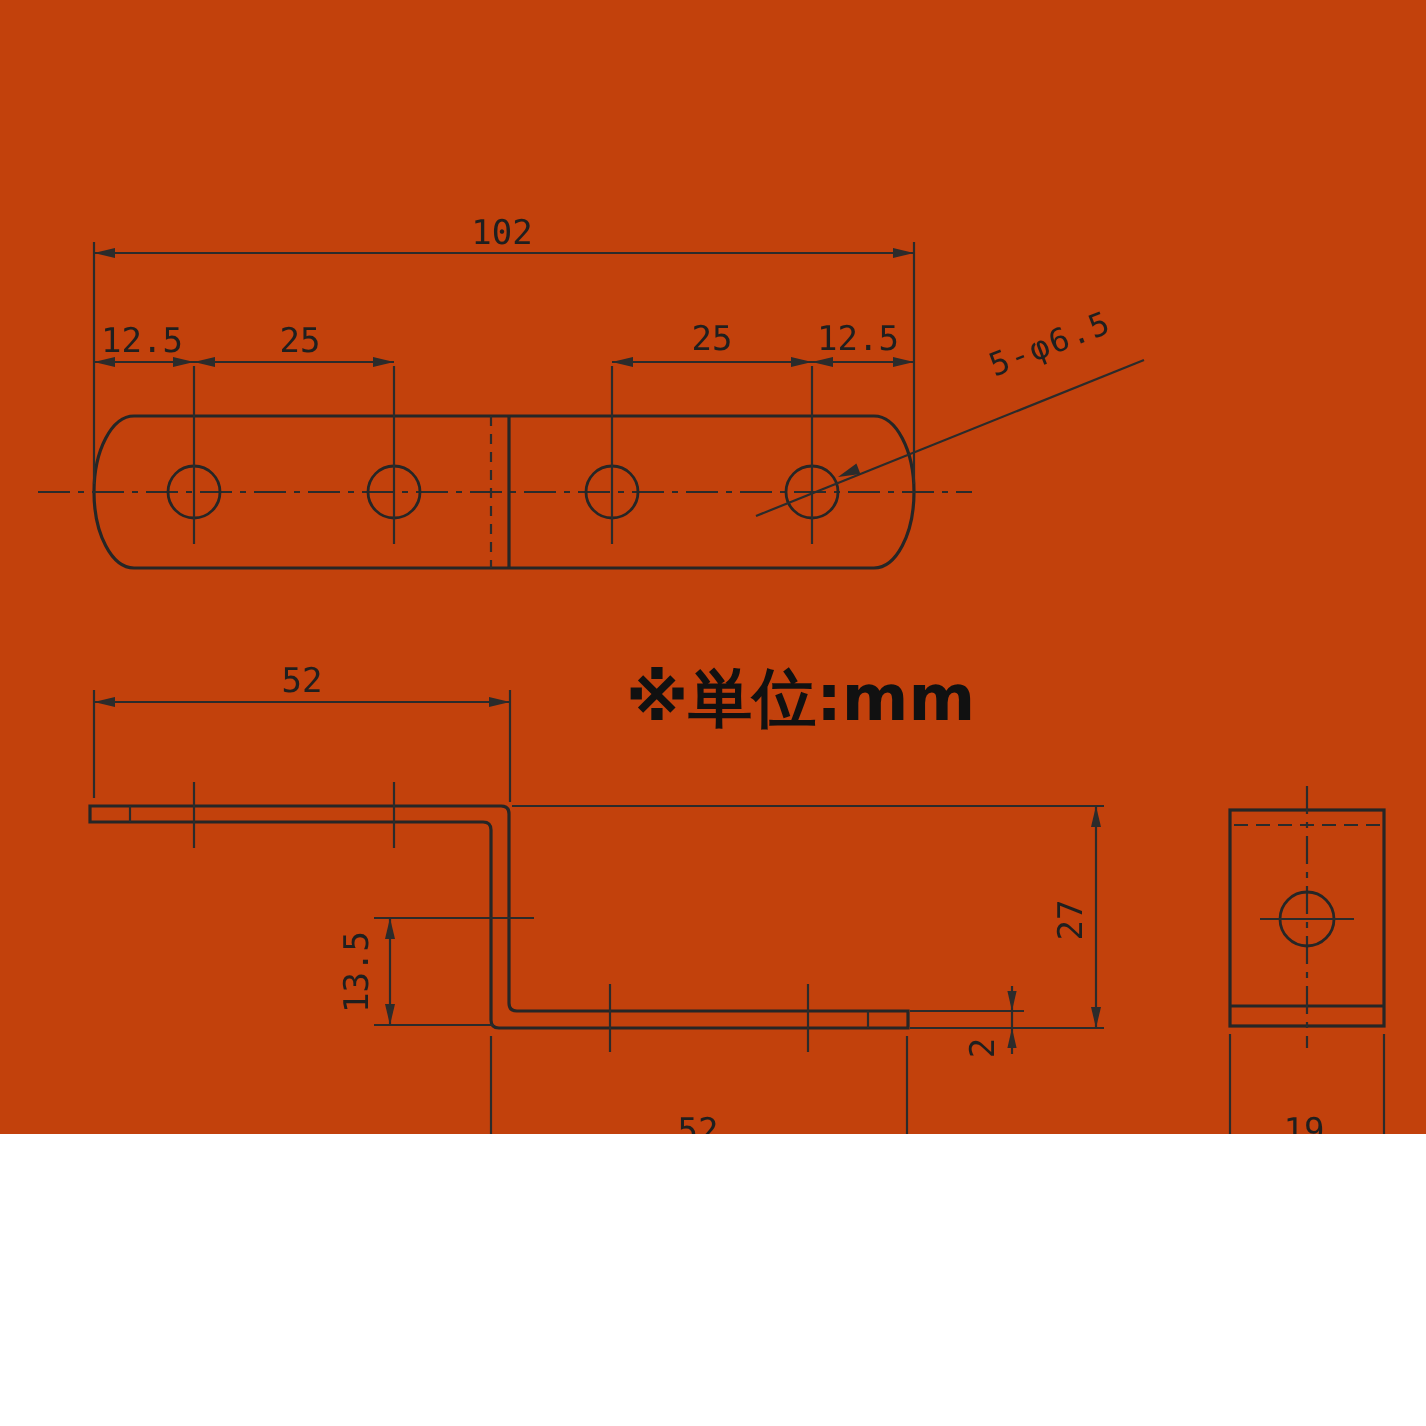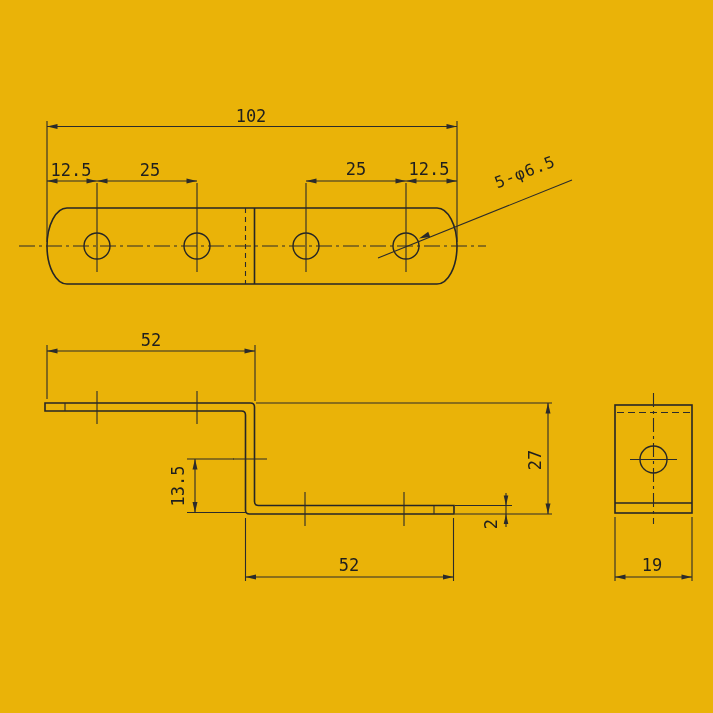--- a/index.html
+++ b/index.html
@@ -1,16 +1,16 @@
 <!DOCTYPE html>
 <html><head>
 <meta charset="utf-8">
 <style>
   html,body{margin:0;padding:0;background:#ffffff;}
-  .stage{position:relative;width:713px;height:713px;background:#eab308;overflow:hidden;
+  .stage{position:relative;width:713px;height:567px;background:#c2410c;overflow:hidden;
          font-family:"DejaVu Sans", sans-serif;}
   svg{position:absolute;left:0;top:0;}
   .dim-text{font-family:"DejaVu Sans Mono", monospace;font-size:17px;fill:#1f1f1f;}
   .dim-text-sm{font-family:"DejaVu Sans Mono", monospace;font-size:16px;fill:#1f1f1f;letter-spacing:1px;}
   .unit-note{position:absolute;left:313px;top:328px;font-size:32px;font-weight:bold;
              color:#111;font-family:"DejaVu Sans","Liberation Sans",sans-serif;letter-spacing:0px;}
   .thin{stroke:#2b2b2b;stroke-width:1.1;fill:none;}
   .thick{stroke:#262626;stroke-width:1.6;fill:none;}
   .mid{stroke:#262626;stroke-width:1.4;fill:none;}
 </style>
@@ -135,14 +135,15 @@
 
       <g>
         <line class="thin" x1="615" y1="517" x2="615" y2="581"></line>
         <line class="thin" x1="692" y1="517" x2="692" y2="581"></line>
         <line class="thin" x1="615" y1="577" x2="692" y2="577" marker-start="url(#arrS)" marker-end="url(#arrE)"></line>
         <text class="dim-text" x="652" y="571" text-anchor="middle">19</text>
       </g>
     </g>
   </svg>
 
+  <div class="unit-note">※単位:mm</div>
 
 </div>
 
 </body></html>

